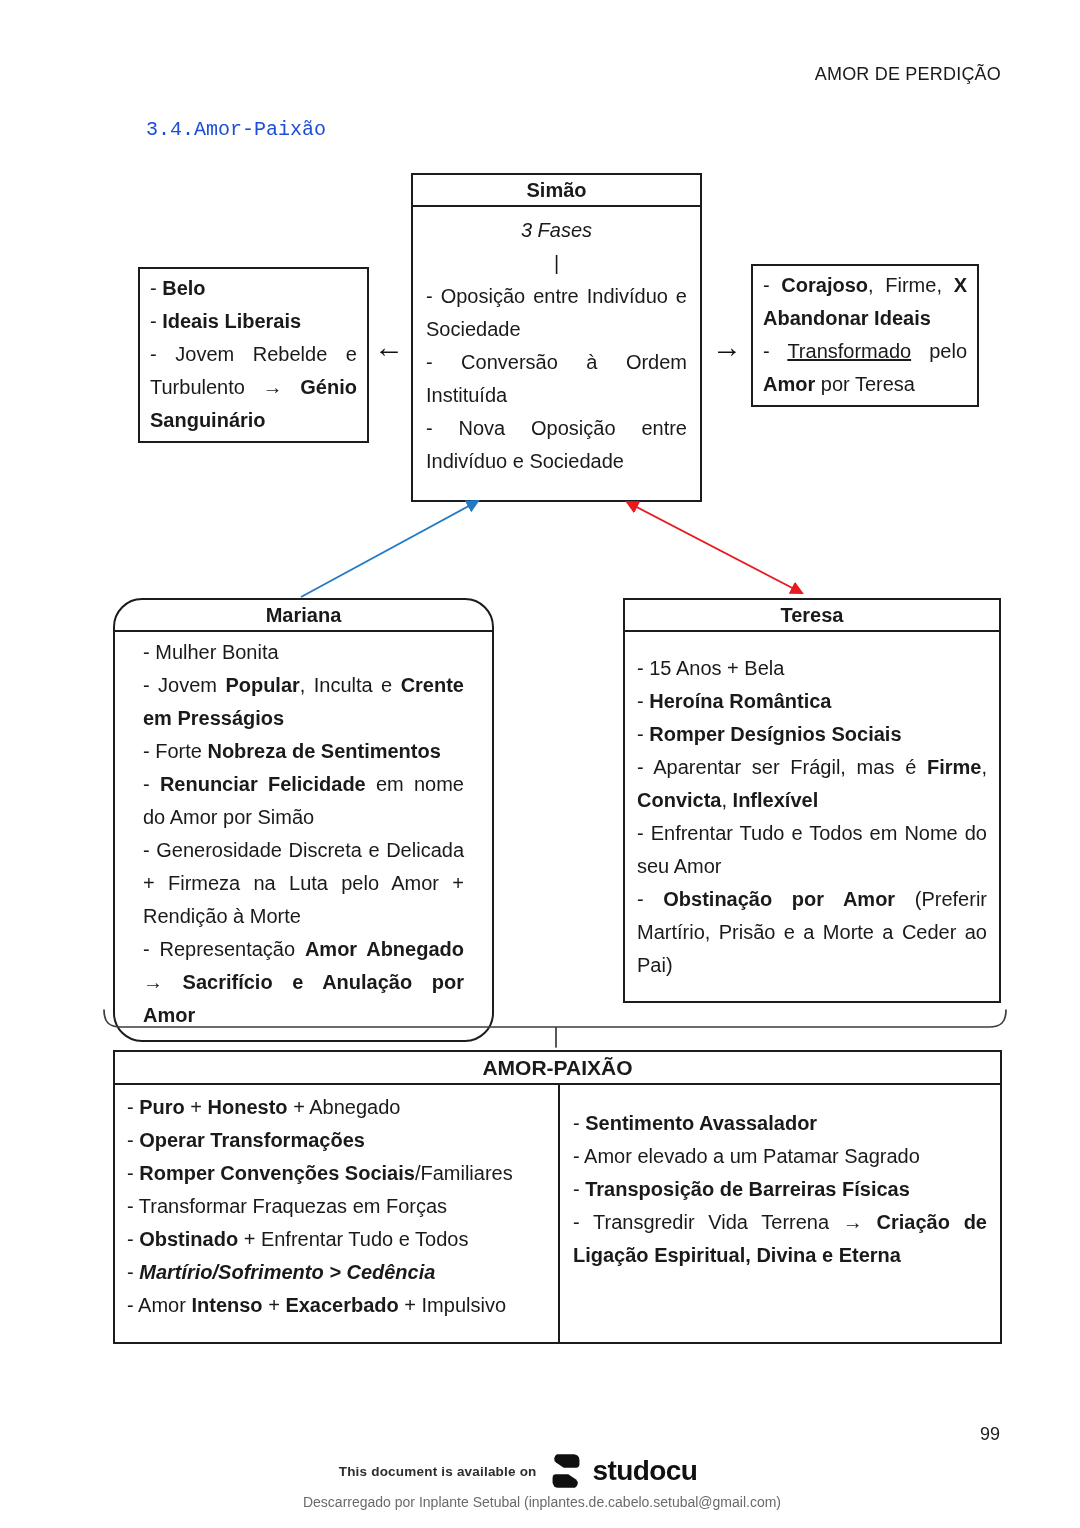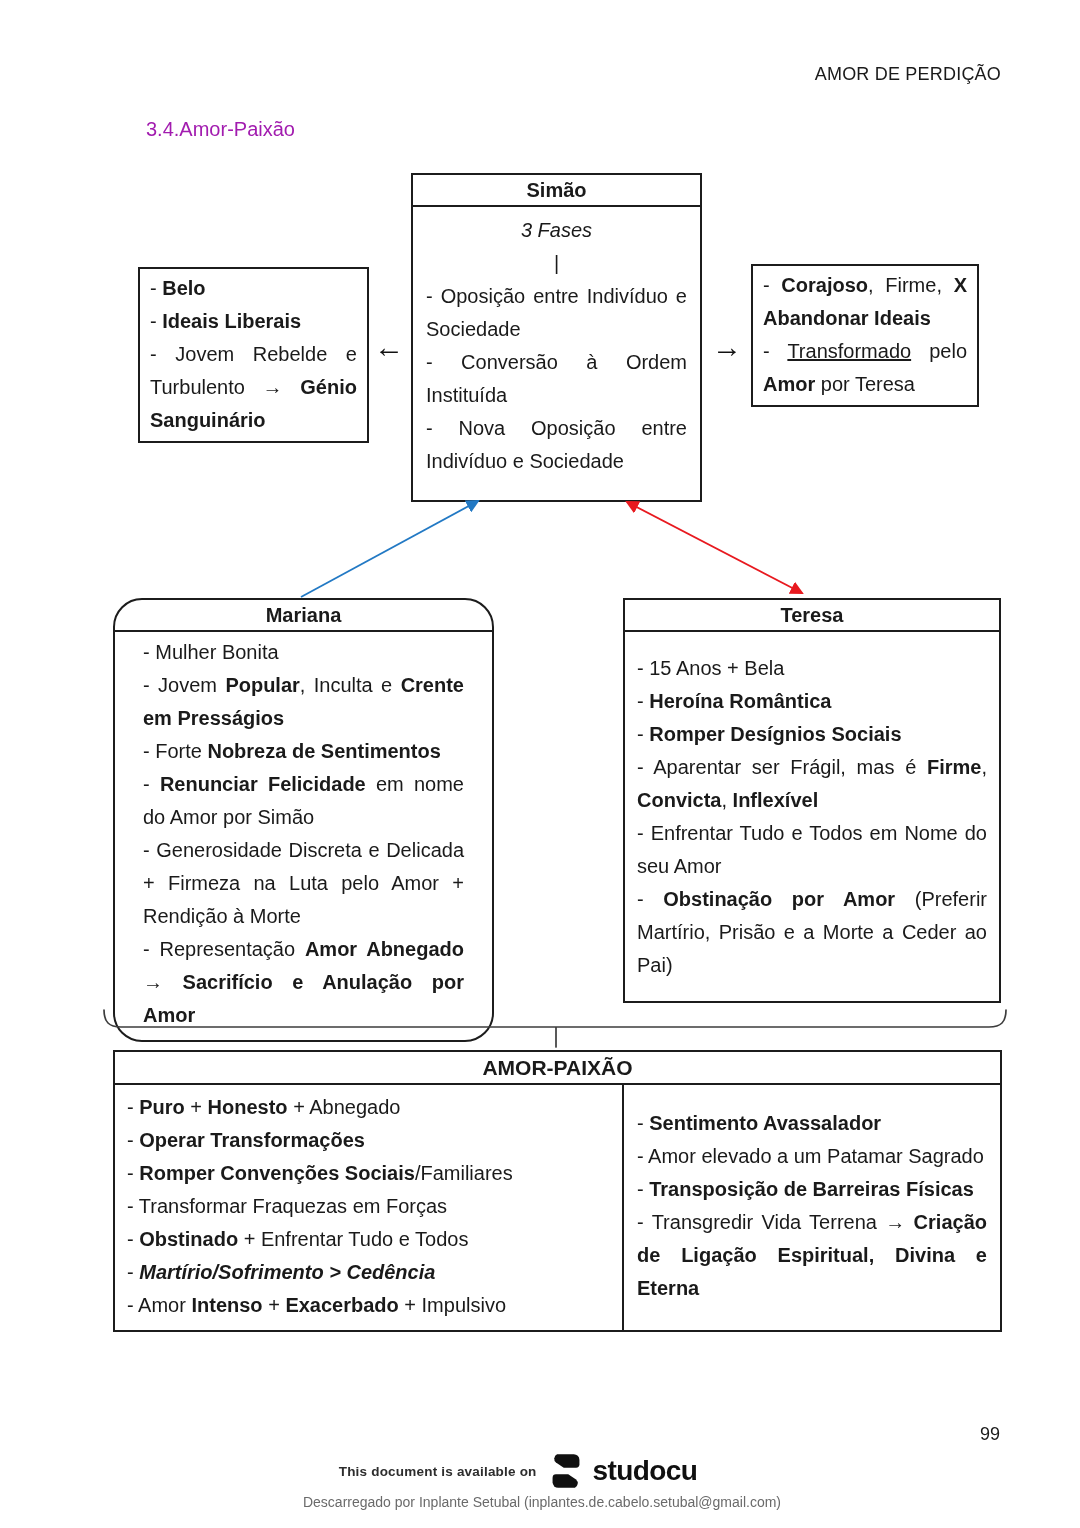--- a/index.html
+++ b/index.html
@@ -33,21 +33,21 @@
   .arrow-r { left:696px; top:330px; }
 
   .mariana { left:97px;  top:598px; width:381px;border-radius:29px; }
   .mariana .box-body { padding:4px 28px 8px; min-height:373px; }
   .teresa  { left:607px; top:598px; width:378px; }
   .teresa .box-body { padding:20px 12px 8px; min-height:369px; }
 
   .amor { left:97px; top:1050px; width:889px; }
   .amor .box-hdr { font-size:21px; }
   .amor-cols { display:flex; min-height:232px; }
-  .amor-col-left  { width:507px; padding:6px 12px 8px; font-size:20px; line-height:33px; }
+  .amor-col-left  { width:443px; padding:6px 12px 20px; font-size:20px; line-height:33px; }
   .amor-col-right { flex:1; border-left:2px solid #1c1c1c; padding:22px 13px 8px 13px; font-size:20px; line-height:33px; }
 
   .overlay { position:absolute; left:0; top:0; width:1080px; height:1528px; pointer-events:none; }
 
   .page-num { position:absolute; top:1424px; right:96px; font-size:18px; }
 
   .footer-row {
     position:absolute; top:1448px; left:0; width:1004px; height:46px;
     display:flex; align-items:center; justify-content:center; gap:10px;
   }
@@ -58,21 +58,21 @@
     position:absolute; top:1494px; left:0; width:1052px; text-align:center;
     font-size:14px; color:#6a6a6a;
   }
 </style>
 </head>
 <body>
 
 <div class="page">
 
   <div class="hdr-right">AMOR DE PERDIÇÃO</div>
-  <div class="sec-title" style="color:#a21caf;">3.4.Amor-Paixão</div>
+  <div class="sec-title" style="color:#1d4ed8;font-family:Liberation Mono, monospace;">3.4.Amor-Paixão</div>
 
   <div class="box simao">
     <div class="box-hdr">Simão</div>
     <div class="box-body">
       <div class="center-line i">3 Fases</div>
       <div class="center-line">|</div>
       <div>
           <div class="rline"><span>- Oposição entre Indivíduo e Sociedade</span></div>
           <div class="rline"><span>- Conversão à Ordem Instituída</span></div>
           <div class="rline"><span>- Nova Oposição entre Indivíduo e Sociedade</span></div>

